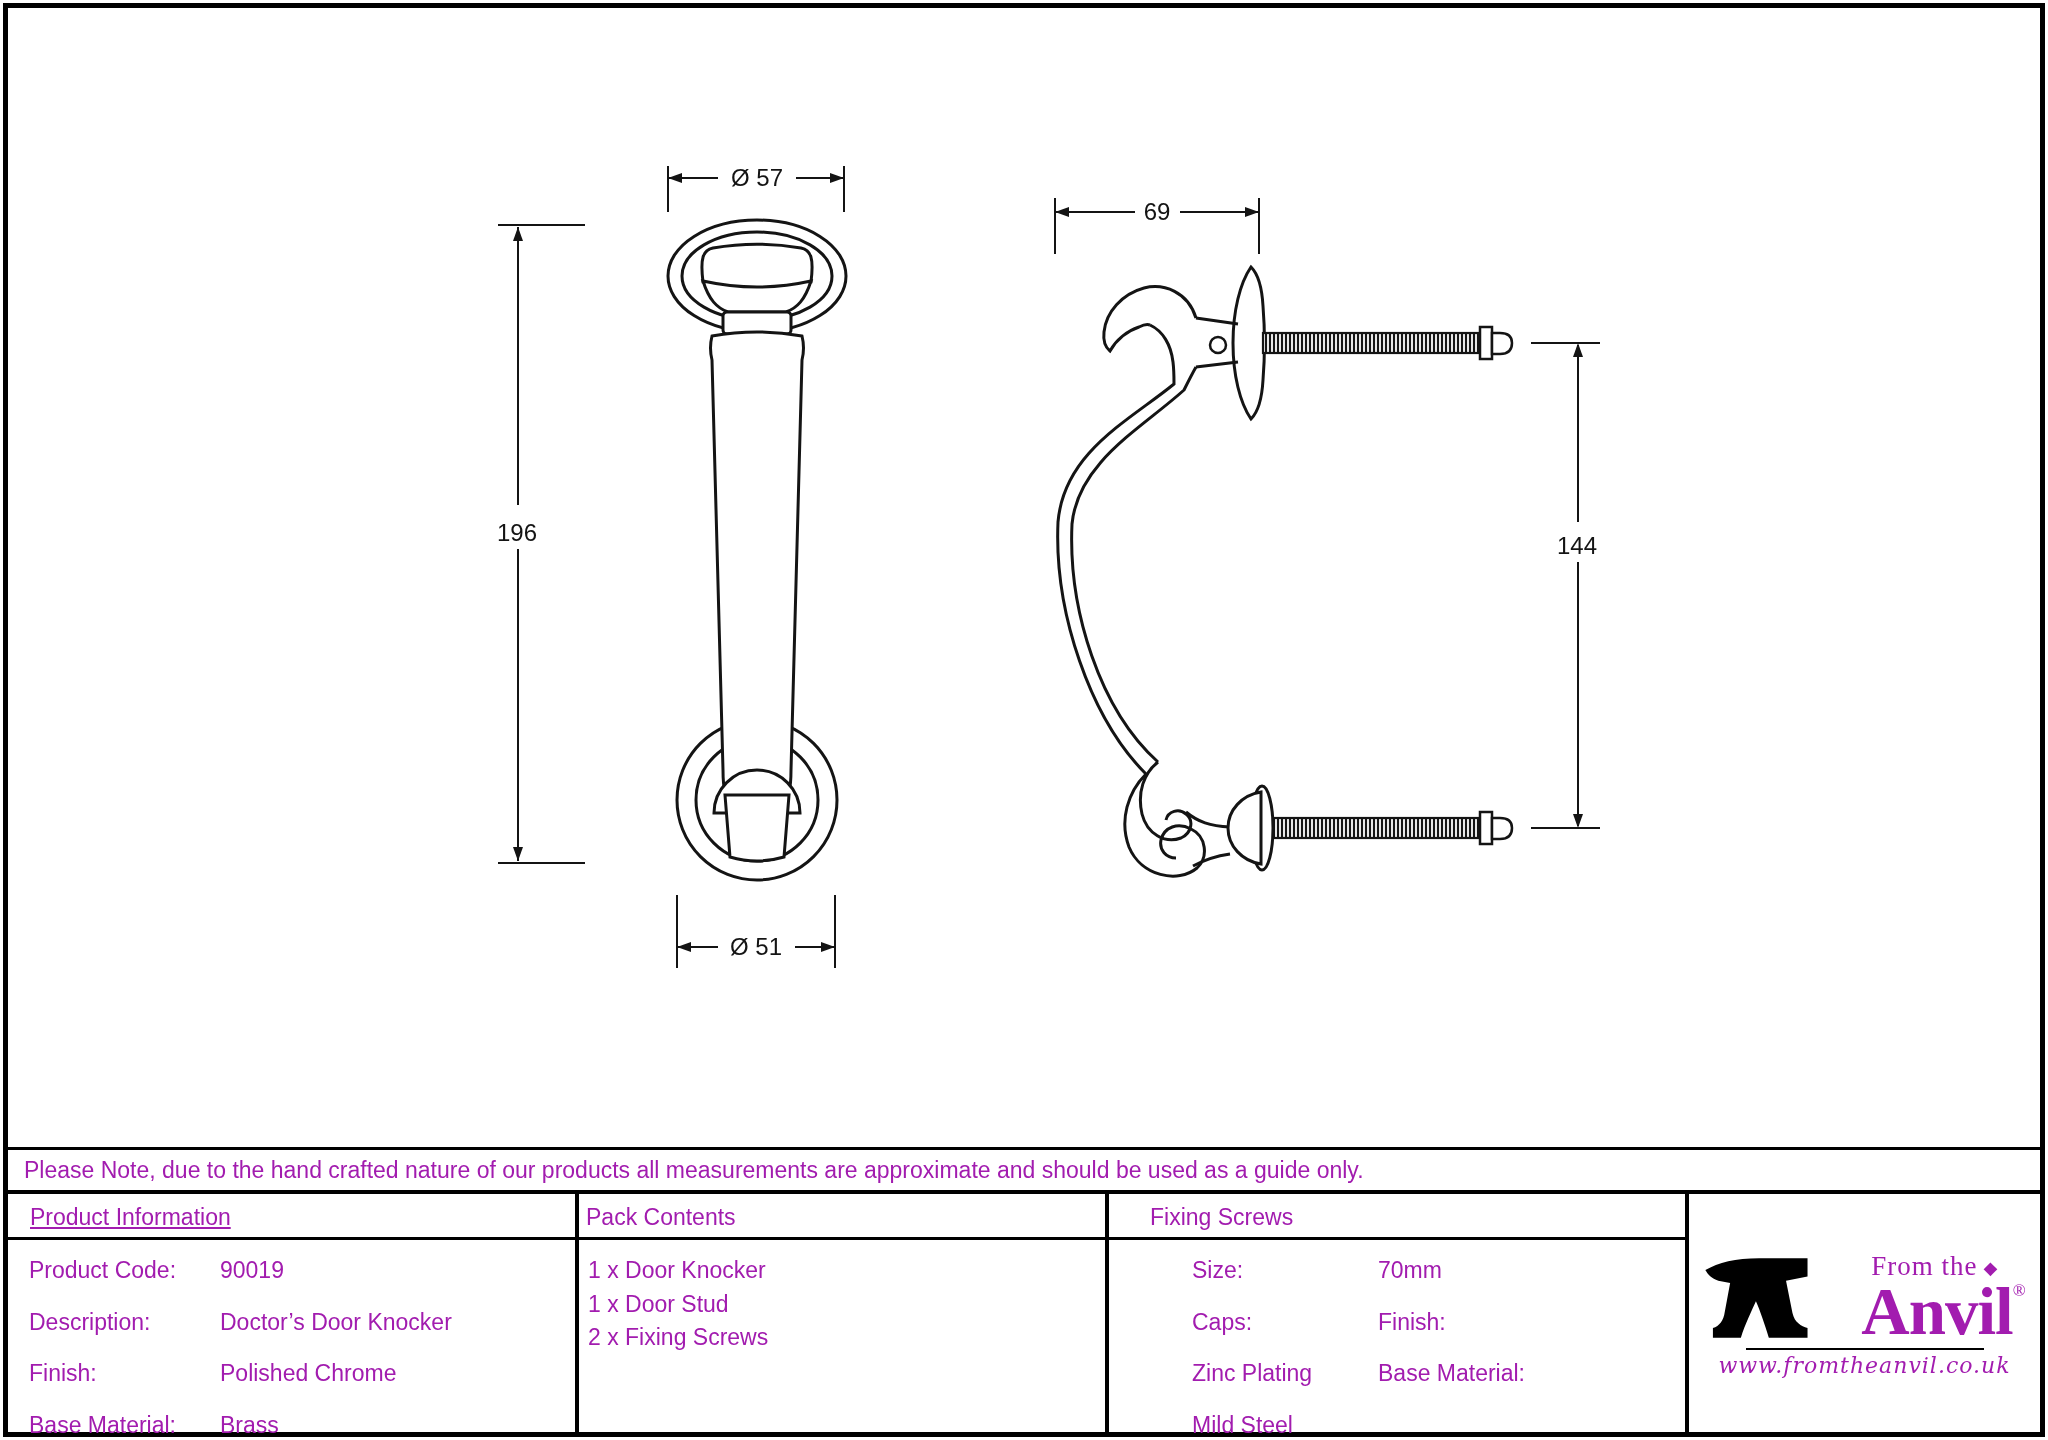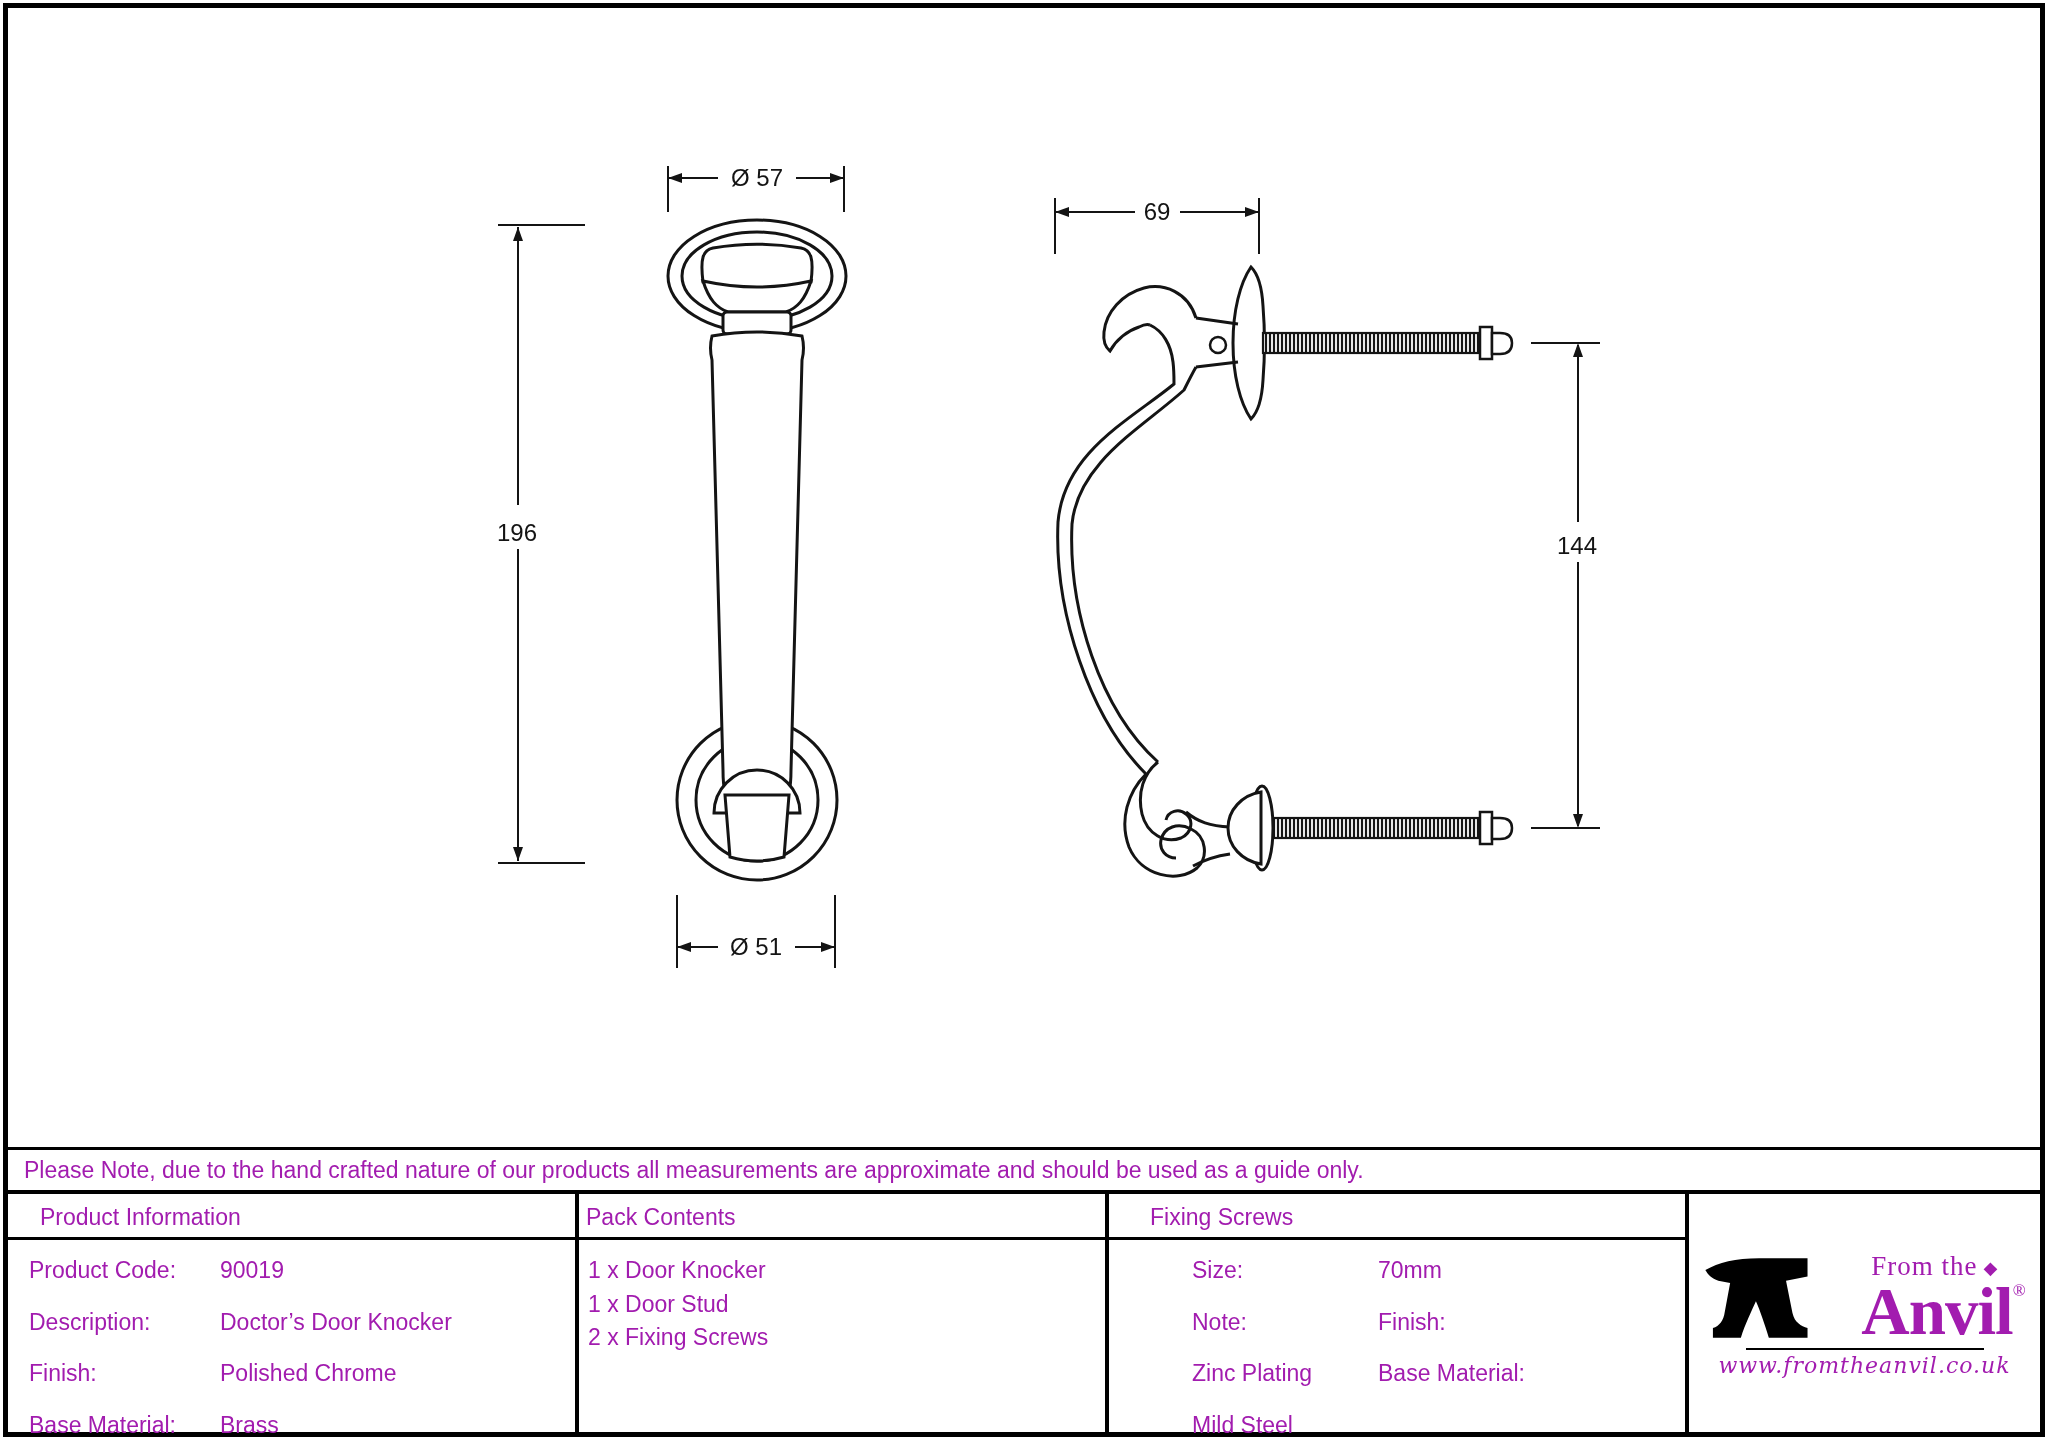--- a/index.html
+++ b/index.html
@@ -16,21 +16,21 @@
     border-top:3px solid #000;font-size:23px;line-height:40px;padding-left:16px;
     white-space:nowrap;
   }
   .ptable{position:absolute;left:8px;right:8px;top:1190px;bottom:8px;border-top:4px solid #000;}
   .vline{position:absolute;top:0;bottom:0;width:4px;background:#000;}
   .vline.v1{left:567px;}
   .vline.v2{left:1097px;}
   .vline.v3{left:1677px;}
   .header-underline{position:absolute;left:0;top:43px;width:1677px;height:3px;background:#000;}
   .th{position:absolute;top:0;height:43px;font-size:23px;line-height:46px;white-space:nowrap;}
-  .th.h1{left:32px;}
+  .th.h1{left:22px;text-decoration:underline;}
   .th.h2{left:578px;text-align:right;}
   .th.h3{left:1142px;}
   .cellbody{position:absolute;top:46px;font-size:23px;line-height:33.5px;padding-top:14px;white-space:nowrap;gap:18px;}
   .kv{display:grid;grid-template-columns:173px auto;}
   .cb1{left:21px;}
   .cb2{left:580px;}
   .cb3{left:1184px;}
   .kv3{display:grid;grid-template-columns:168px 378px;}
   .kv3 .wrapval{white-space:normal;letter-spacing:-0.4px;}
   .logo-cell{
@@ -159,21 +159,21 @@
 
     <div class="cellbody cb2">
       <div>1 x Door Knocker</div>
       <div>1 x Door Stud</div>
       <div>2 x Fixing Screws</div>
     </div>
 
     <div class="cellbody cb3 kv3">
       <span>Size:</span>
       <span>70mm</span>
-      <span>Note:</span>
+      <span>Caps:</span>
       <span>Finish:</span>
       <span>Zinc Plating</span>
       <span>Base Material:</span>
       <span>Mild Steel</span>
     </div>
 
     <div class="logo-cell">
       <div class="logo-top">
         <div class="anvil-icon-box">
           <svg width="108" height="86" viewBox="0 0 100 80">

